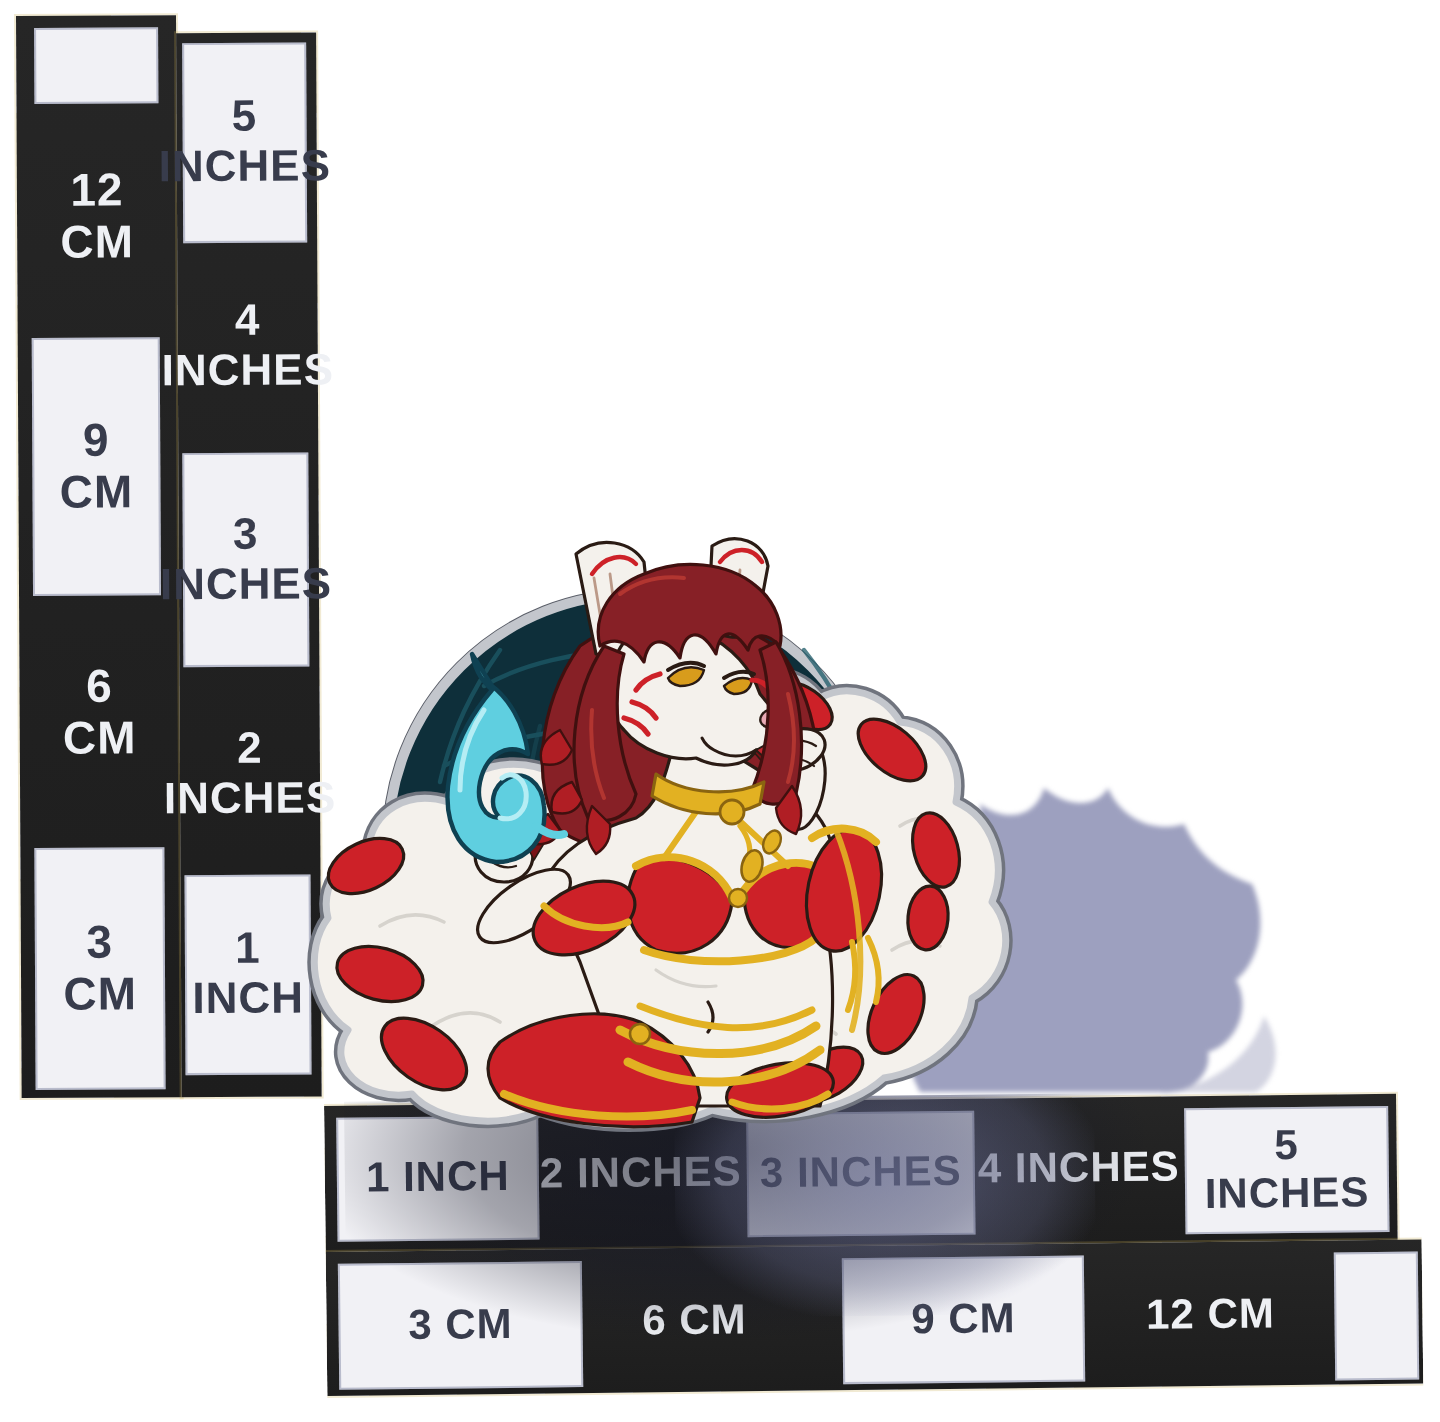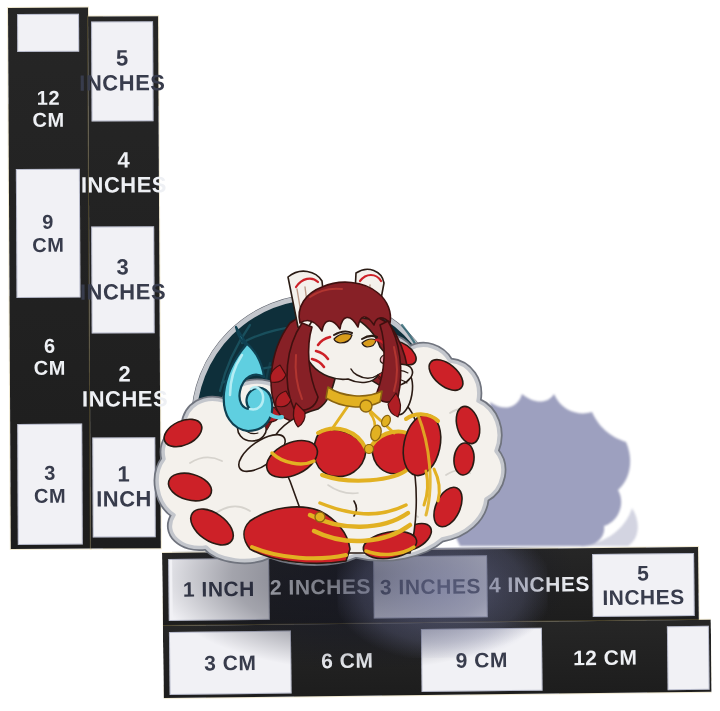--- a/index.html
+++ b/index.html
@@ -13,21 +13,21 @@
   .strip{position:absolute;background:linear-gradient(180deg,var(--ruler-black) 0%,#1d1d1d 100%);
          box-shadow:0 0 0 1px rgba(200,170,80,0.25);}
   .box{position:absolute;background:var(--ruler-box-white);
        border:1px solid rgba(80,90,130,0.35);
        display:flex;align-items:center;justify-content:center;}
   .rlabel{color:var(--ruler-text-dark);font-weight:600;letter-spacing:0.5px;
           text-align:center;white-space:pre-line;line-height:1.12;}
   .onblack{position:absolute;display:flex;align-items:center;justify-content:center;
            color:var(--ruler-text-light);font-weight:600;letter-spacing:0.5px;
            text-align:center;white-space:pre-line;line-height:1.12;}
-  .v-size{font-size:20px;}
+  .v-size{font-size:23px;}
   .h-size{font-size:21px;}
   #v-ruler{left:8px;top:8px;width:152px;height:541px;transform:rotate(-0.3deg);transform-origin:0 0;}
   #h-ruler{left:162px;top:551px;width:548px;height:149px;transform:rotate(-0.65deg);transform-origin:0 0;overflow:hidden;}
   
   .ruler-shadow-dark{position:absolute;left:10px;top:-30px;width:400px;height:150px;pointer-events:none;
       background:radial-gradient(ellipse at 48% 38%, rgba(18,20,36,0.62) 0%, rgba(18,20,36,0.35) 45%, rgba(18,20,36,0) 72%);}
   .ruler-shadow-lav{position:absolute;left:175px;top:-15px;width:210px;height:125px;pointer-events:none;
       background:radial-gradient(ellipse at 50% 45%, rgba(128,133,175,0.55) 0%, rgba(128,133,175,0.25) 55%, rgba(128,133,175,0) 75%);}
   
   #pin-shadow{position:absolute;left:430px;top:368px;width:230px;height:185px;z-index:2;filter:blur(1.2px);}

